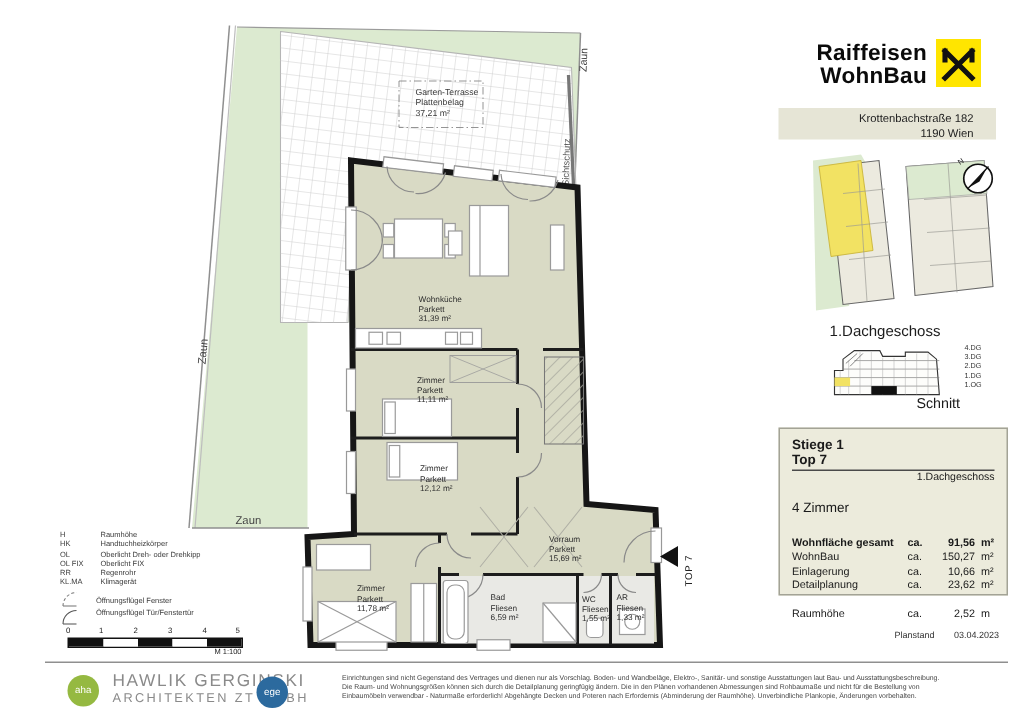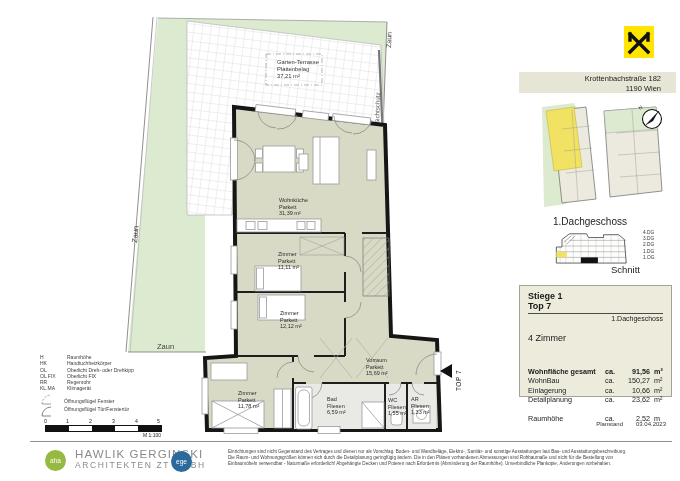--- a/index.html
+++ b/index.html
@@ -17,31 +17,31 @@
   .legend-symlabels{font-size:5px;line-height:8px;color:#3c3c3c;padding-top:3px;}
   .scalebar{position:absolute;left:45px;top:418px;width:116px;height:22px;font-size:5.2px;color:#222;}
   .scalebar .tick{position:absolute;top:0;}
   .scalebar .bar{position:absolute;top:7px;left:0;width:115px;height:5px;border:0.8px solid #111;display:flex;}
   .scalebar .seg{width:23px;height:100%;}
   .scalebar .mlabel{position:absolute;top:14px;right:0;font-size:5px;}
   
   .sidebar{position:absolute;left:510px;top:0;width:170px;height:445px;}
   .brand{position:absolute;top:28px;left:0;width:108px;text-align:right;font-weight:bold;font-size:15px;line-height:15px;color:#0a0a0a;letter-spacing:0.2px;}
   .brand-mark{position:absolute;left:114px;top:26px;}
-  .addressbar{position:absolute;left:9px;top:72px;width:157px;height:21px;background:#e6e5d6;text-align:right;font-size:7.5px;line-height:9.5px;color:#222;padding-top:2px;box-sizing:border-box;padding-right:15px;}
+  .addressbar{position:absolute;left:9px;top:72px;width:145px;height:21px;background:#e6e5d6;text-align:right;font-size:7.5px;line-height:9.5px;color:#222;padding-top:2px;box-sizing:border-box;padding-right:15px;}
   .map-wrap{position:absolute;left:14px;top:99px;}
   .level-label{position:absolute;left:20px;top:216px;width:120px;text-align:center;font-size:10px;color:#1c1c1c;}
   .schnitt-wrap{position:absolute;left:42px;top:230px;}
   .floors-col{position:absolute;left:133px;top:230px;font-size:4.8px;line-height:6.2px;color:#333;}
   .schnitt-label{position:absolute;left:42px;top:264px;width:88px;text-align:right;font-size:9.5px;color:#1c1c1c;}
   .infobox{position:absolute;left:9px;top:285px;width:153px;height:112px;background:#ecebdc;border:1px solid #a3a396;box-sizing:border-box;padding:5px 8px 0 8px;color:#1a1a1a;}
   .info-head{display:flex;justify-content:space-between;font-weight:bold;font-size:9px;border-bottom:1px solid #4a4a4a;padding-bottom:2px;flex-direction:column;}
   .info-level{text-align:right;font-size:7px;margin-top:1px;}
   .info-rooms{font-weight:normal;font-size:9px;margin-top:11px;}
-  .info-table{margin-top:24px;font-size:7.2px;}
+  .info-table{margin-top:14px;font-size:7.2px;}
   .info-row{display:grid;grid-template-columns:1fr 15px 30px 13px;line-height:9.4px;}
   .info-row .v{text-align:right;}
   .info-row .u{padding-left:4px;}
   .info-row.bold{font-weight:bold;}
   .info-row.height{margin-top:9px;}
   .planstand{position:absolute;left:0;top:421px;width:156px;display:flex;justify-content:flex-end;gap:13px;font-size:6px;color:#333;}
   
   .footer{position:absolute;left:0;top:441px;width:680px;height:40px;}
   .footer-line{position:absolute;left:30px;right:8px;top:0;border-top:1px solid #8f8f8f;}
   .circle-logo{position:absolute;width:21px;height:21px;border-radius:50%;color:#fff;font-size:6.5px;display:flex;align-items:center;justify-content:center;}
@@ -268,20 +268,24 @@
         <div class="seg" style="background:#fff"></div>
         <div class="seg" style="background:#111"></div>
         <div class="seg" style="background:#fff"></div>
         <div class="seg" style="background:#111"></div>
       </div>
       <div class="mlabel">M 1:100</div>
     </div>
   </div>
 
   <div class="sidebar">
+    <div class="brand">
+      <div>Raiffeisen</div>
+      <div>WohnBau</div>
+    </div>
     <div class="brand-mark">
       <svg width="30" height="32" viewBox="0 0 30 32">
         <rect x="0" y="0" width="30" height="32" fill="#ffe500"></rect>
         <path d="M6,8 L24,26 M24,8 L6,26 M6,8 L6,14 M24,8 L24,14" stroke="#111" stroke-width="3.4" fill="none" stroke-linecap="square"></path>
       </svg>
     </div>
 
     <div class="addressbar">
       <div>Krottenbachstraße 182</div>
       <div>1190 Wien</div>

